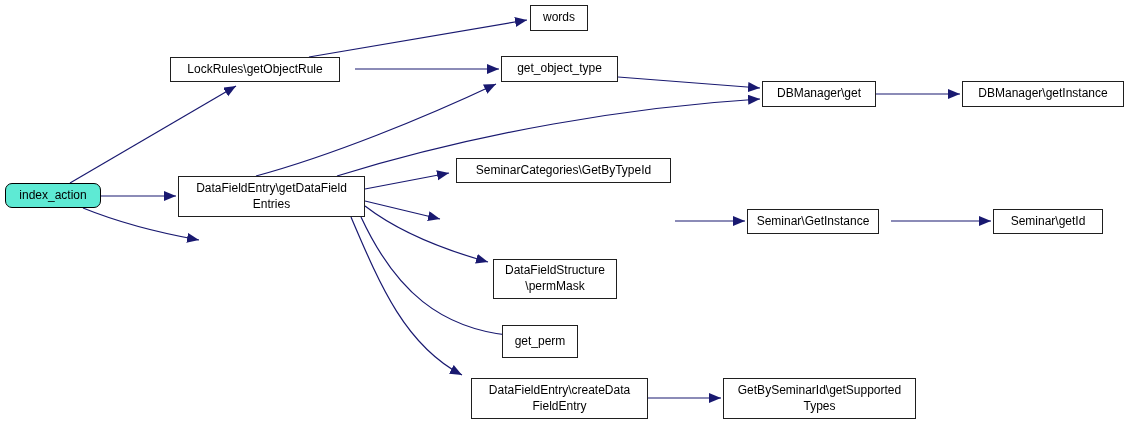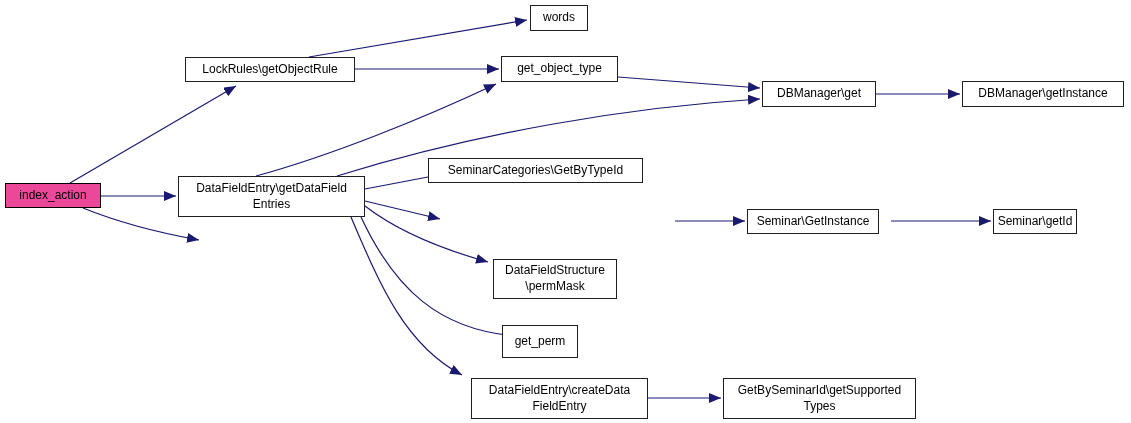--- a/index.html
+++ b/index.html
@@ -8,21 +8,21 @@
     font-family:"Liberation Sans",sans-serif;overflow:hidden;
   }
   .edges{position:absolute;left:0;top:0;width:1131px;height:423px;}
   .node{
     position:absolute;box-sizing:border-box;background:#ffffff;
     border:1px solid #1f1f1f;color:#000000;
     display:flex;align-items:center;justify-content:center;
     text-align:center;font-size:12px;line-height:1.3;
     white-space:pre-line;padding:0 16px;cursor:pointer;
   }
-  .node.hl{background:#ec4899;border-color:#000000;cursor:default;}
+  .node.hl{background:#5eead4;border-color:#000000;cursor:default;border-radius:7px;}
 </style>
 </head>
 <body>
 
 <div class="stage">
 
   <svg class="edges" width="1131" height="423" viewBox="0 0 1131 423" fill="none" stroke="#191970" stroke-width="1.2">
     <defs>
       <marker id="arrow" markerUnits="userSpaceOnUse" markerWidth="14" markerHeight="12" refX="12" refY="5" orient="auto">
         <path d="M0,0 L12,5 L0,10 Z" fill="#191970" stroke="none"></path>
@@ -41,30 +41,30 @@
     <path d="M365,201 L440,219" marker-end="url(#arrow)"></path>
     <path d="M675,221 L745,221" marker-end="url(#arrow)"></path>
     <path d="M891,221 L991,221" marker-end="url(#arrow)"></path>
     <path d="M365,206 C400,233 445,250 488,262" marker-end="url(#arrow)"></path>
     <path d="M361,217 C395,290 440,330 516,336" marker-end="url(#arrow)"></path>
     <path d="M351,217 C380,285 405,345 462,375" marker-end="url(#arrow)"></path>
     <path d="M648,398 L721,398" marker-end="url(#arrow)"></path>
   </svg>
 
   <div class="node hl" style="left:5px;   top:183px; width:96px;  height:25px">index_action</div>
-  <div class="node" style="left:185px; top:57px;  width:170px; height:25px">LockRules\getObjectRule</div>
+  <div class="node" style="left:170px; top:57px;  width:170px; height:25px">LockRules\getObjectRule</div>
   <div class="node" style="left:530px; top:5px;   width:58px;  height:26px">words</div>
   <div class="node" style="left:501px; top:56px;  width:117px; height:26px">get_object_type</div>
   <div class="node" style="left:962px; top:81px;  width:162px; height:26px">DBManager\getInstance</div>
   <div class="node" style="left:762px; top:81px;  width:114px; height:26px">DBManager\get</div>
   <div class="node" style="left:178px; top:176px; width:187px; height:41px">DataFieldEntry\getDataField
 Entries</div>
-  <div class="node" style="left:428px; top:158px; width:215px; height:25px">SeminarCategories\GetByTypeId</div>
+  <div class="node" style="left:456px; top:158px; width:215px; height:25px">SeminarCategories\GetByTypeId</div>
   <div class="node" style="left:747px; top:209px; width:132px; height:25px">Seminar\GetInstance</div>
-  <div class="node" style="left:993px; top:209px; width:84px; height:25px">Seminar\getId</div>
+  <div class="node" style="left:993px; top:209px; width:110px; height:25px">Seminar\getId</div>
   <div class="node" style="left:493px; top:259px; width:124px; height:40px">DataFieldStructure
 \permMask</div>
   <div class="node" style="left:502px; top:325px; width:76px;  height:33px">get_perm</div>
   <div class="node" style="left:471px; top:378px; width:177px; height:41px">DataFieldEntry\createData
 FieldEntry</div>
   <div class="node" style="left:723px; top:378px; width:193px; height:41px">GetBySeminarId\getSupported
 Types</div>
 
 </div>
 

